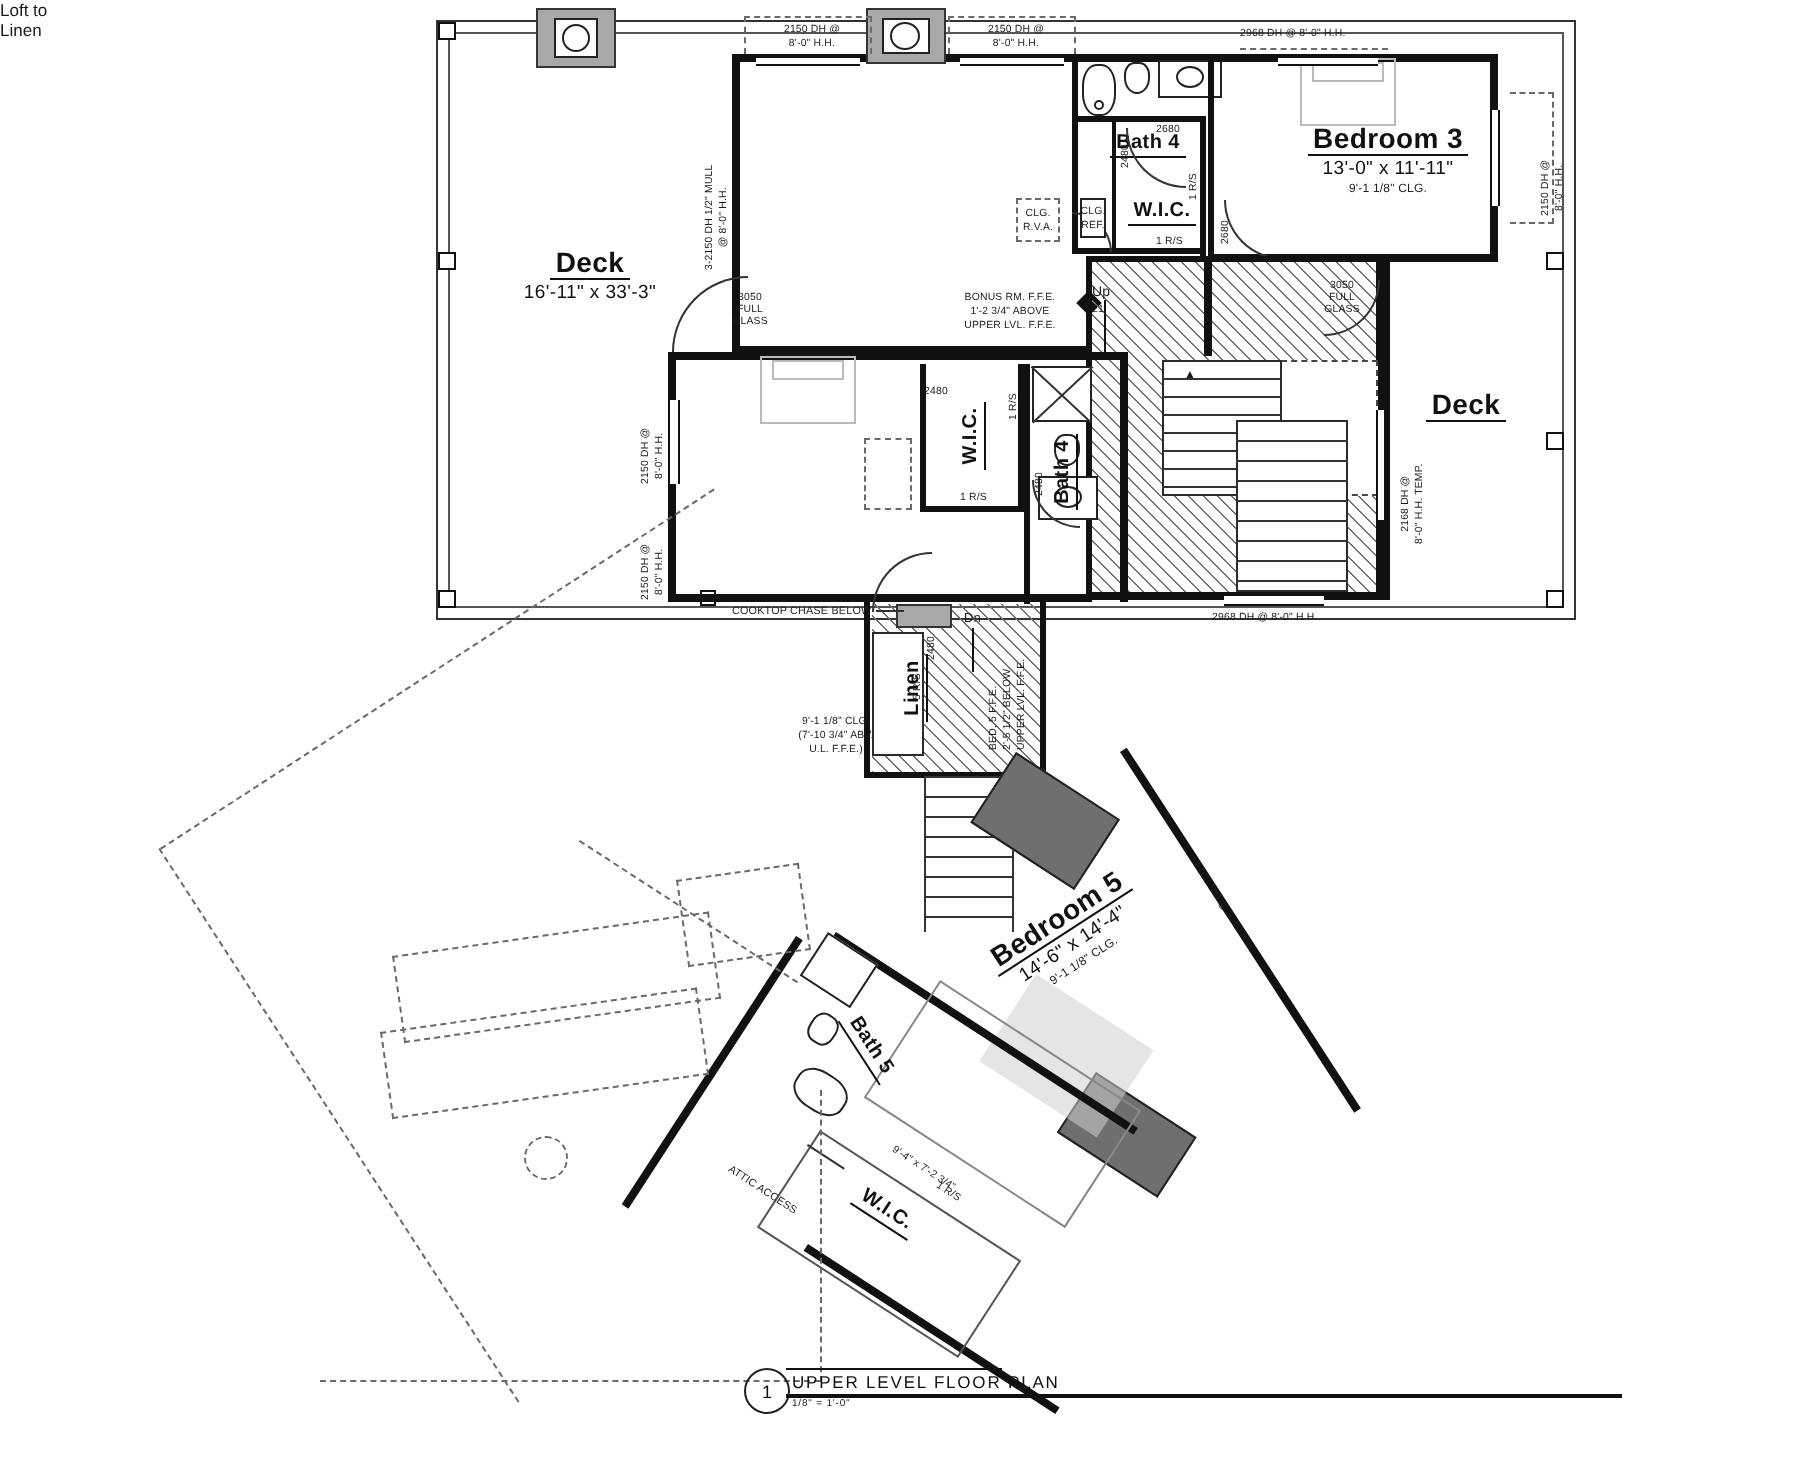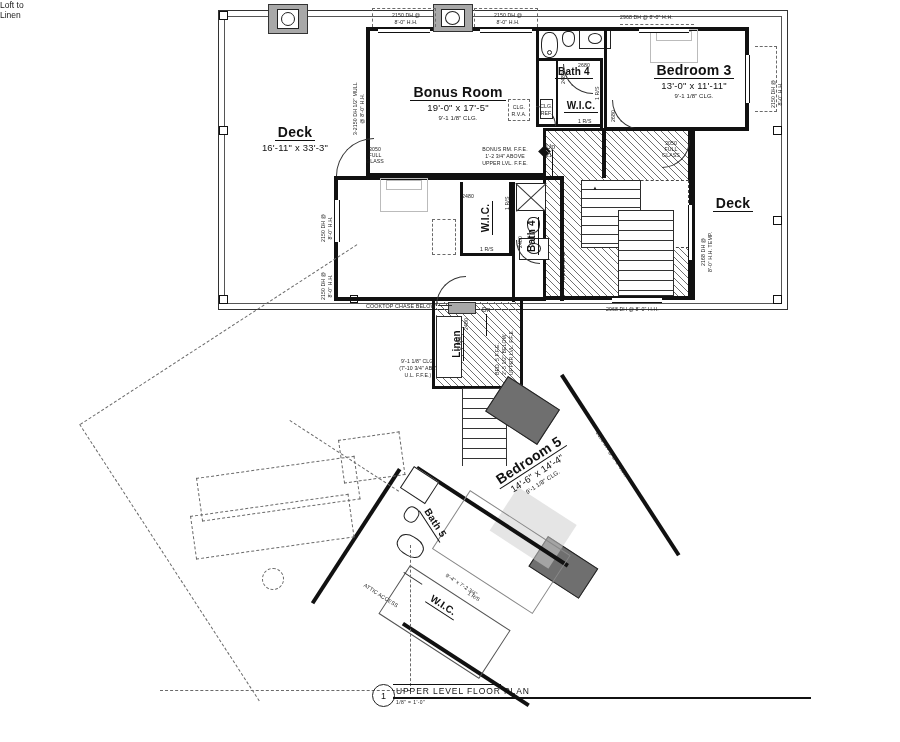--- a/index.html
+++ b/index.html
@@ -89,25 +89,20 @@
   <div class="thinline" style="left:378px;top:28px;width:52px;height:2px;background:#fff;border-top:1px solid #111;border-bottom:1px solid #111;height:3px;"></div>
   <div class="thinline" style="left:480px;top:28px;width:52px;height:3px;background:#fff;border-top:1px solid #111;border-bottom:1px solid #111;"></div>
   <div class="dash" style="left:372px;top:8px;width:64px;height:19px;border-bottom:none;"></div>
   <div class="dash" style="left:474px;top:8px;width:64px;height:19px;border-bottom:none;"></div>
 
   <div class="note c" style="left:378px;top:12px;width:56px;white-space:pre-line;">2150 DH @
 8'-0" H.H.</div>
   <div class="note c" style="left:480px;top:12px;width:56px;white-space:pre-line;">2150 DH @
 8'-0" H.H.</div>
 
-  <div class="room" style="left:400px;top:84px;width:116px;">
-    <div class="nm">Bonus Room</div>
-    <div class="dim">19'-0" x 17'-5"</div>
-    <div class="clg">9'-1 1/8" CLG.</div>
-  </div>
 
   <div class="dash" style="left:508px;top:99px;width:22px;height:22px;"></div>
   <div class="note c" style="left:508px;top:104px;width:22px;white-space:pre-line;">CLG.
 R.V.A.</div>
 
   <div class="note c" style="left:468px;top:146px;width:74px;white-space:pre-line;">BONUS RM. F.F.E.
 1'-2 3/4" ABOVE
 UPPER LVL. F.F.E.</div>
   <div class="thinline" style="left:540px;top:152px;width:8px;height:1px;"></div>
   <div class="fx" style="left:540px;top:147px;width:9px;height:9px;transform:rotate(45deg);background:#111;border:none;"></div>

